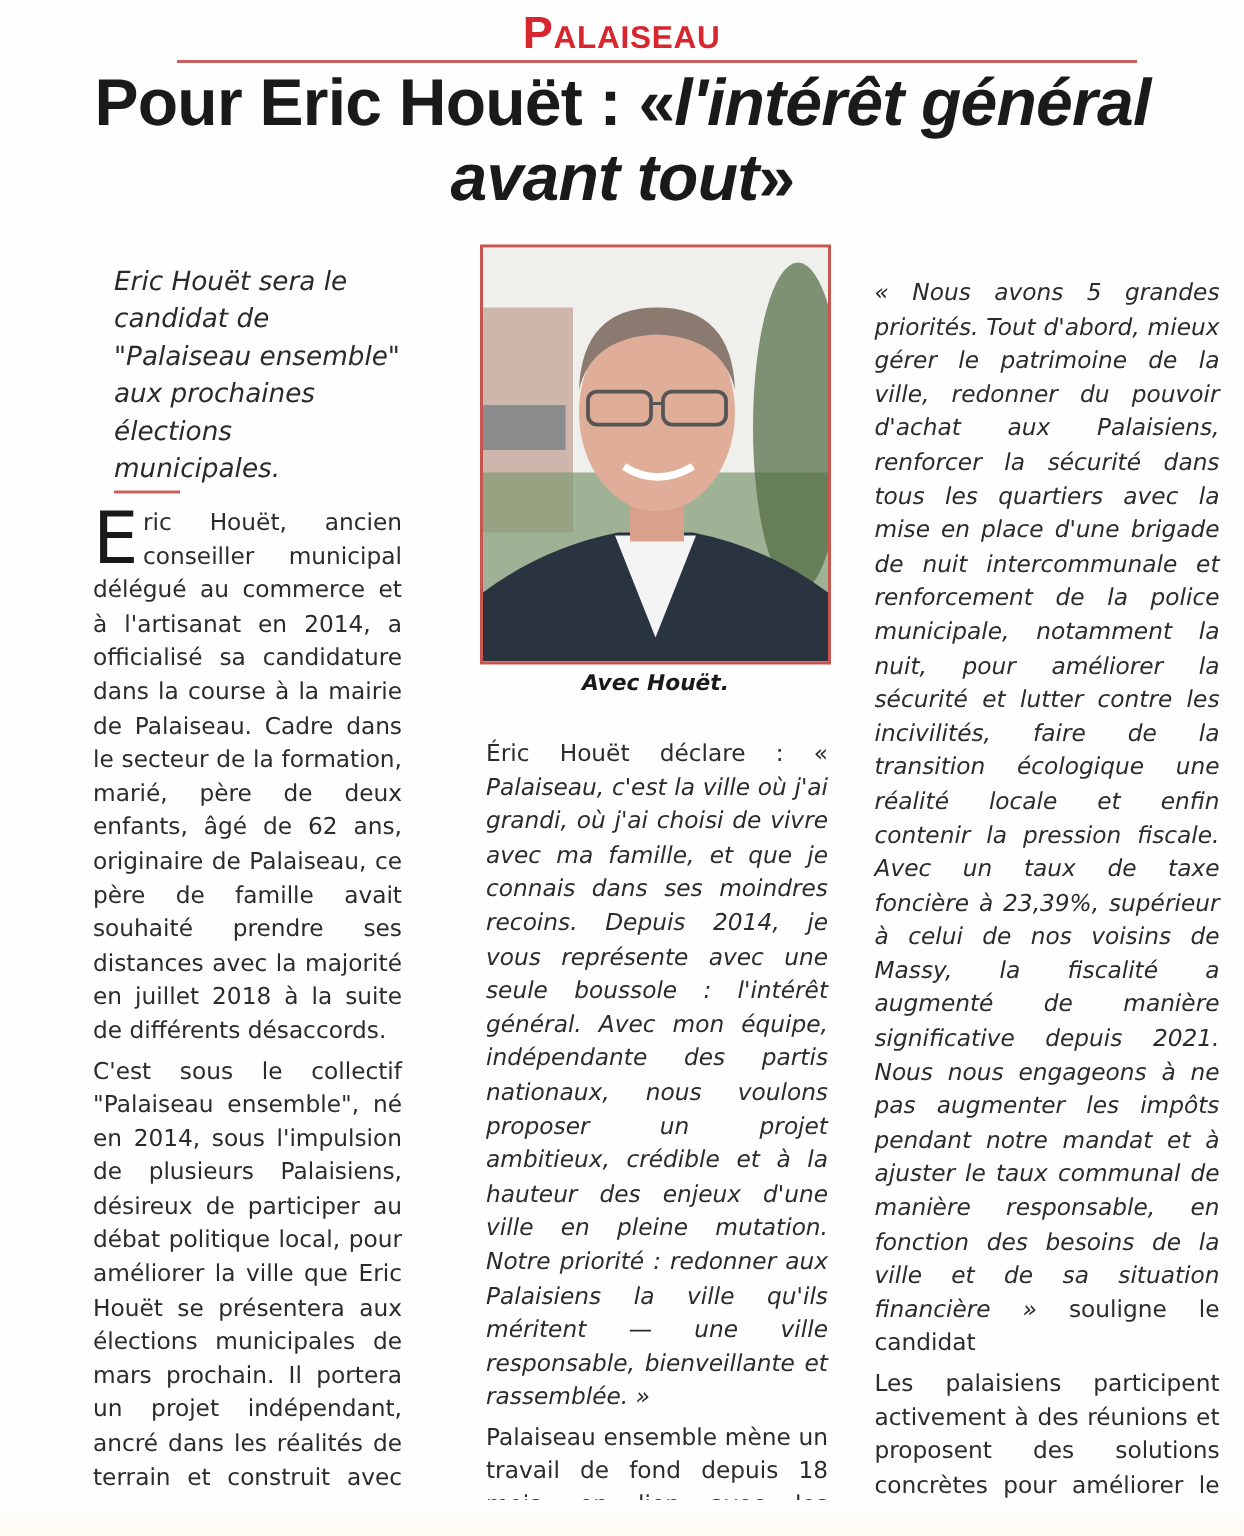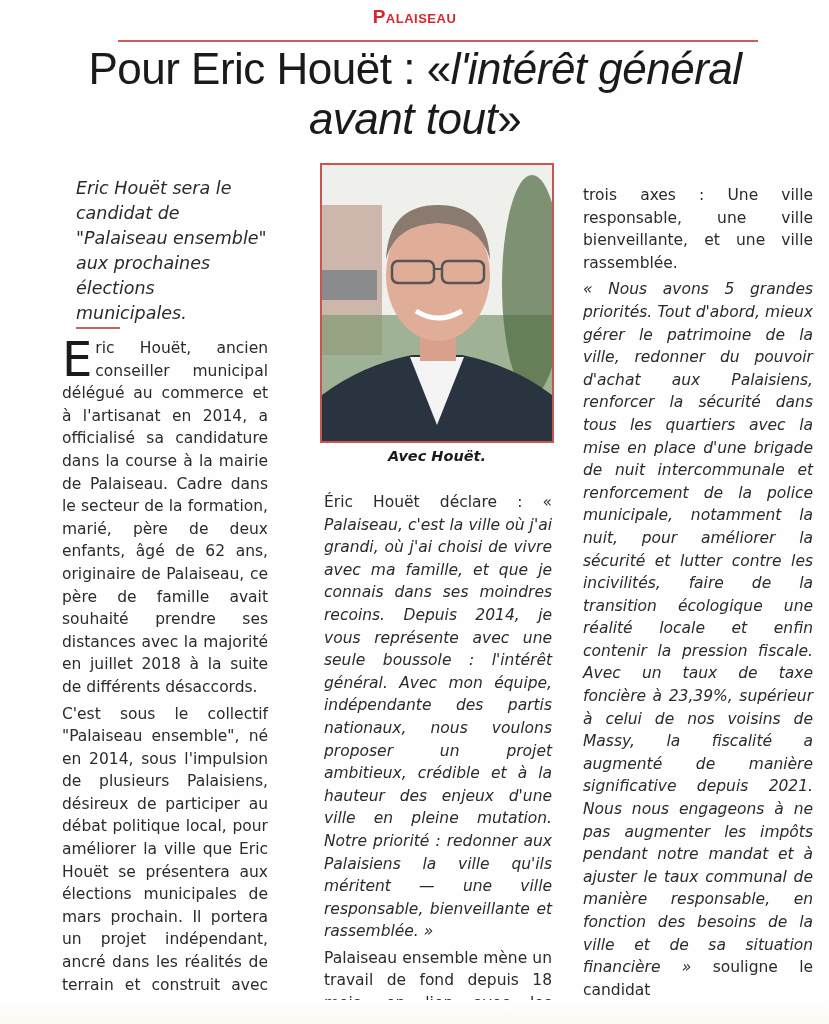--- a/index.html
+++ b/index.html
@@ -3,28 +3,28 @@
 <meta charset="utf-8">
 <style>
   html, body { margin:0; padding:0; }
   body {
     width:829px; height:1024px; background:#fefefe; position:relative; overflow:hidden;
     font-family:"DejaVu Sans", sans-serif; color:#2b2b2b;
   }
   .rubric {
     position:absolute; left:0; width:829px; top:6px; text-align:center;
     color:#d7262e; font-family:"Liberation Sans", sans-serif; font-weight:bold;
-    font-size:19px; letter-spacing:0.5px; font-variant:small-caps;
+    font-size:30px; letter-spacing:0.5px; font-variant:small-caps;
   }
   .rubric-rule {
     position:absolute; left:118px; width:640px; top:40px; height:2px; background:#c9605f;
   }
   .headline {
     position:absolute; left:60px; width:710px; top:44px; text-align:center;
-    font-family:"Liberation Sans", sans-serif; font-weight:normal; color:#1a1a1a;
+    font-family:"Liberation Sans", sans-serif; font-weight:bold; color:#1a1a1a;
     font-size:44px; line-height:50px; letter-spacing:-0.5px;
   }
   .headline .it { font-style:italic; }
   .col { position:absolute; font-size:15.5px; line-height:22.6px; text-align:justify; }
   .col p { margin:4px; }
   .col-1 { left:58px; width:214px; top:172px; }
   .col-2 { left:320px; width:236px; top:487px; }
   .col-3 { left:579px; width:238px; top:180px; }
   .chapo {
     font-style:italic; font-size:17.5px; line-height:25px; text-align:left; color:#2a2a2a;
@@ -88,19 +88,18 @@
   </svg>
 </div>
 <div class="caption">Avec Houët.</div>
 
 <div class="col col-2">
   <p><span>Éric Houët déclare : « </span><span class="quote">Palaiseau, c'est la ville où j'ai grandi, où j'ai choisi de vivre avec ma famille, et que je connais dans ses moindres recoins. Depuis 2014, je vous représente avec une seule boussole : l'intérêt général. Avec mon équipe, indépendante des partis nationaux, nous voulons proposer un projet ambitieux, crédible et à la hauteur des enjeux d'une ville en pleine mutation. Notre priorité : redonner aux Palaisiens la ville qu'ils méritent — une ville responsable, bienveillante et rassemblée. »</span></p>
   <p>Palaiseau ensemble mène un travail de fond depuis 18 mois, en lien avec les habitants, pour bâtir un projet solide, axé sur</p>
 </div>
 
 <div class="col col-3">
-  <p>trois axes : Une ville responsable, une ville bienveillante, et une ville rassemblée.</p>
   <p><span class="quote">« Nous avons 5 grandes priorités. Tout d'abord, mieux gérer le patrimoine de la ville, redonner du pouvoir d'achat aux Palaisiens, renforcer la sécurité dans tous les quartiers avec la mise en place d'une brigade de nuit intercommunale et renforcement de la police municipale, notamment la nuit, pour améliorer la sécurité et lutter contre les incivilités, faire de la transition écologique une réalité locale et enfin contenir la pression fiscale. Avec un taux de taxe foncière à 23,39%, supérieur à celui de nos voisins de Massy, la fiscalité a augmenté de manière significative depuis 2021. Nous nous engageons à ne pas augmenter les impôts pendant notre mandat et à ajuster le taux communal de manière responsable, en fonction des besoins de la ville et de sa situation financière »</span><span> souligne le candidat</span></p>
   <p>Les palaisiens participent activement à des réunions et proposent des solutions concrètes pour améliorer le quotidien.</p>
 
 </div>
 
 <div class="foot-fade"></div>
 
 </body></html>

